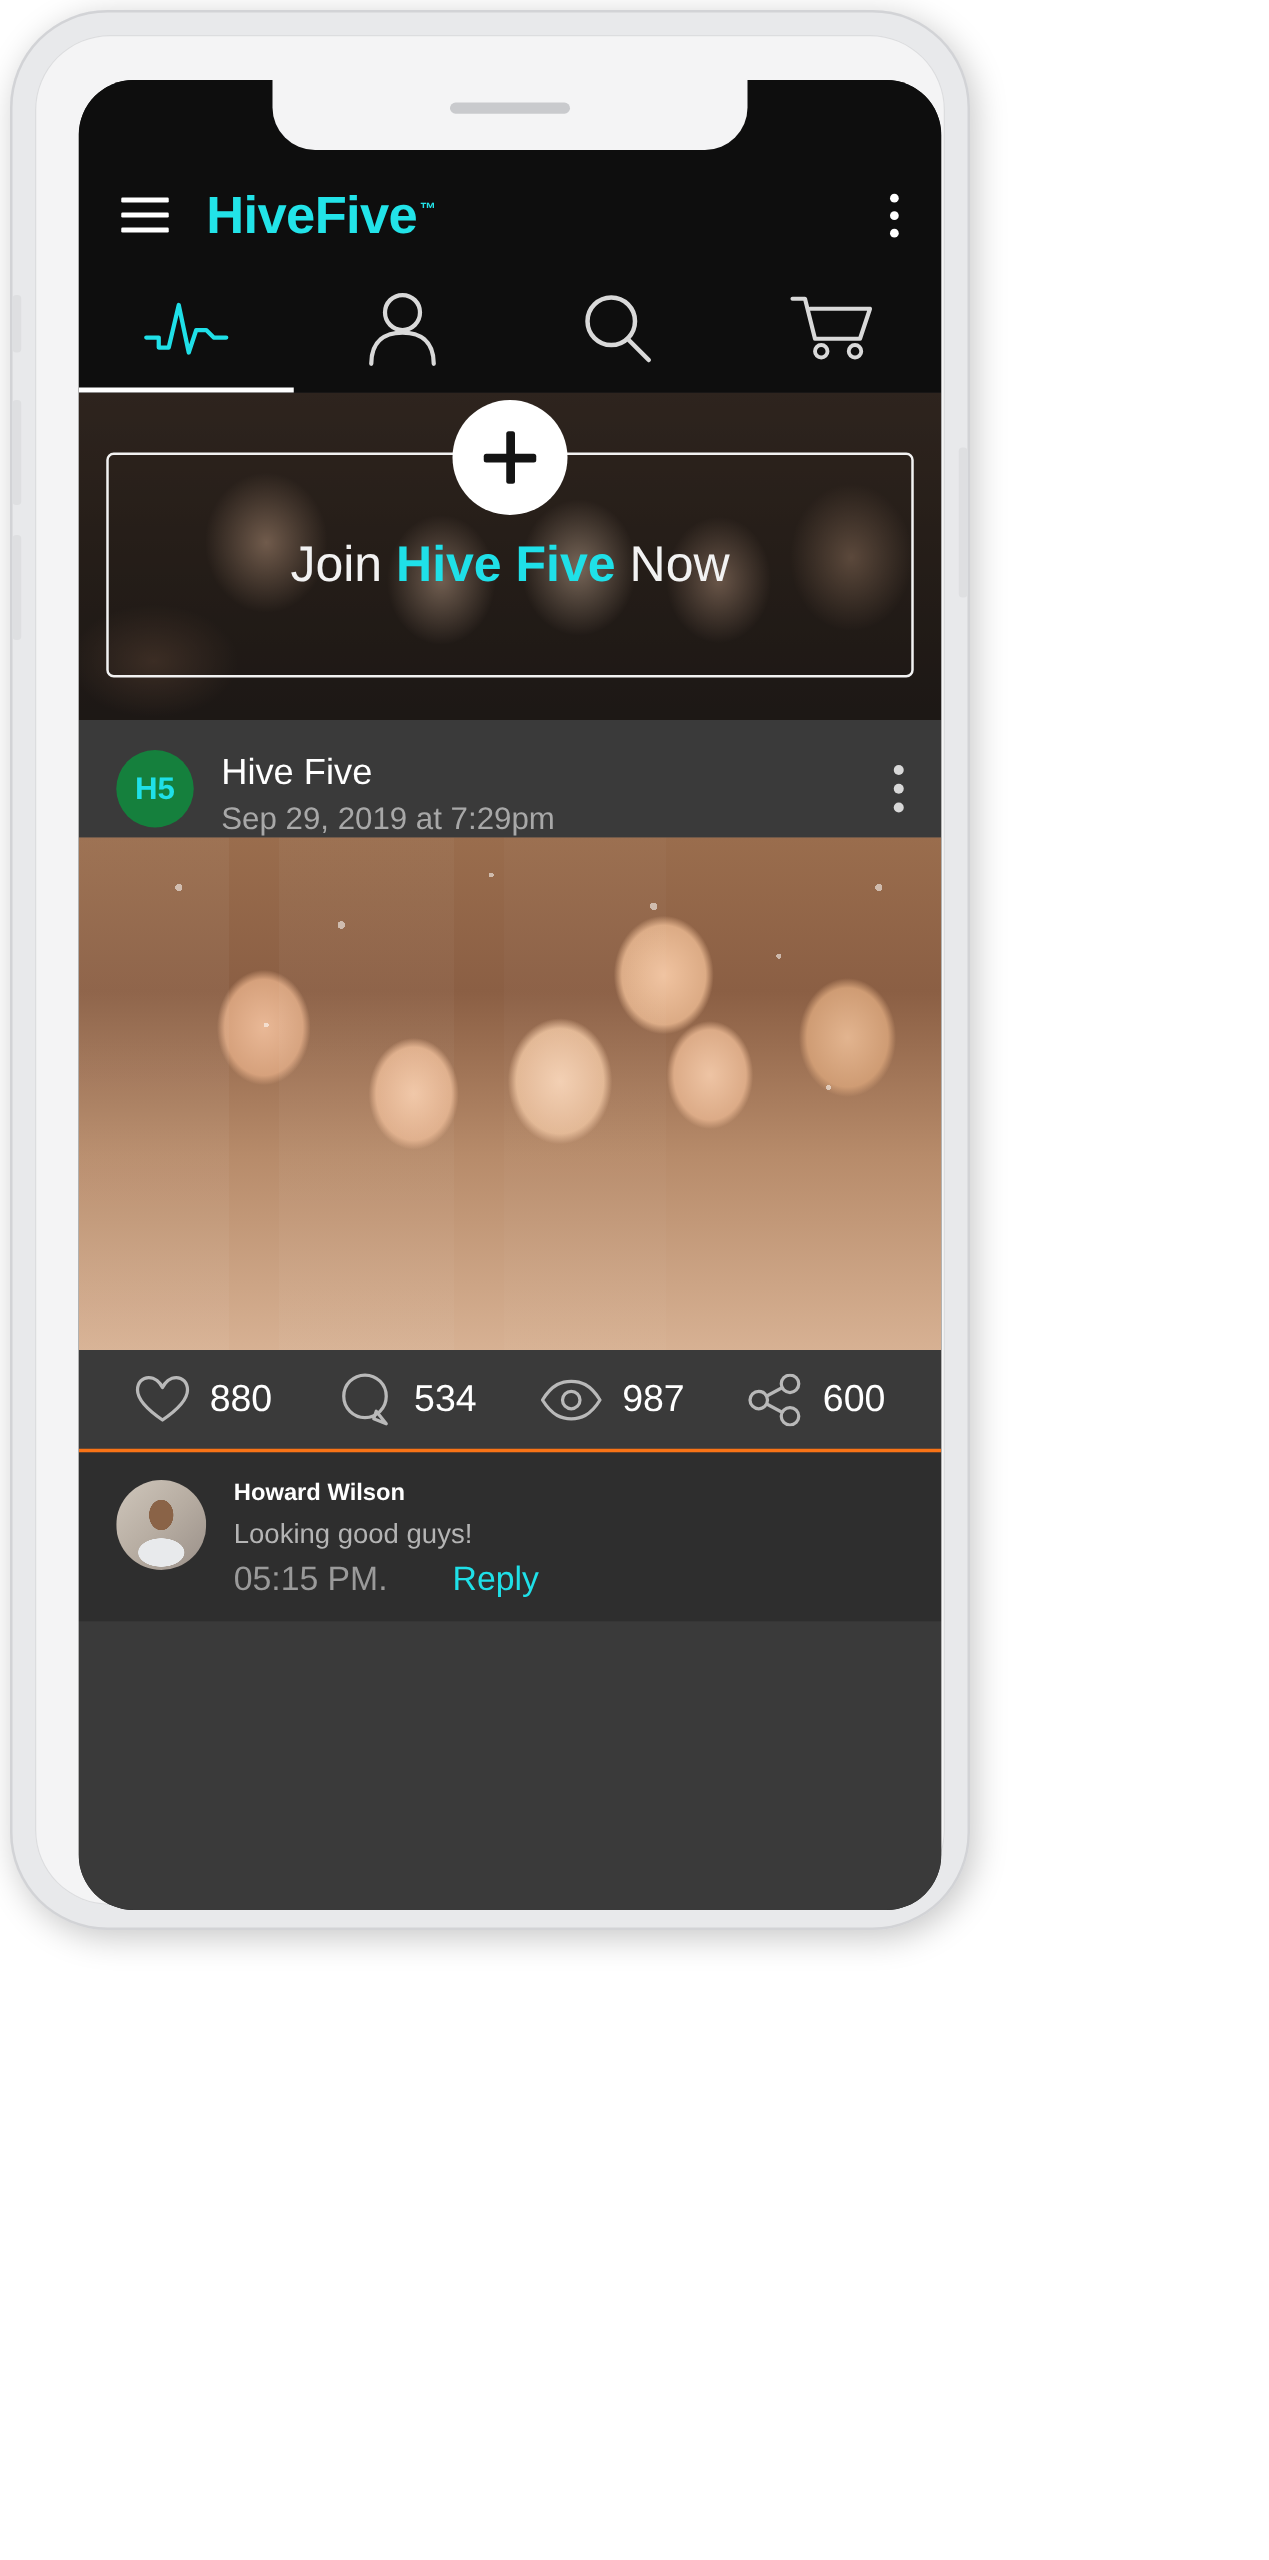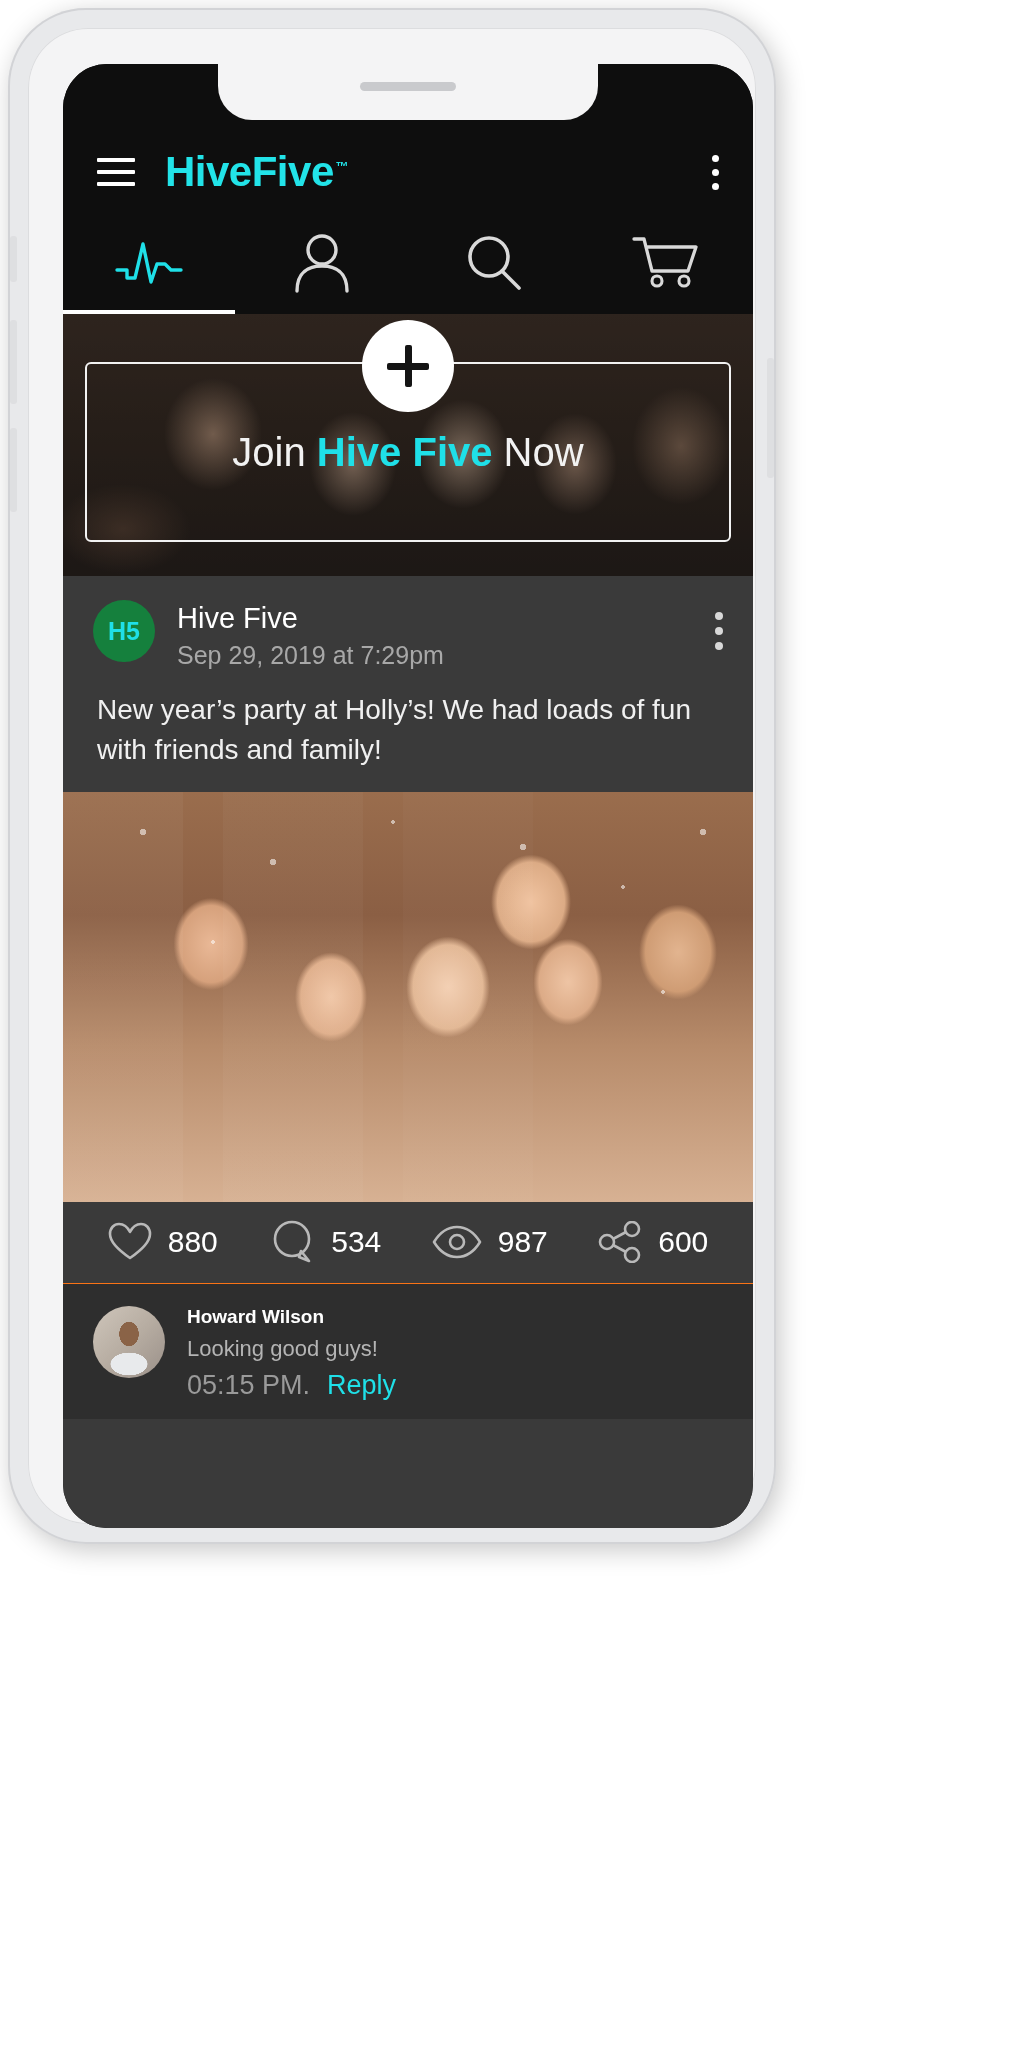--- a/index.html
+++ b/index.html
@@ -294,21 +294,21 @@
       radial-gradient(circle 2px at 600px 200px, #fff 99%, transparent);
     opacity: 0.55;
   }
 
   
   #stats-row {
     display: flex;
     height: 82px;
     background: #3a3a3a;
     padding: 0 18px;
-    border-bottom: 1px solid #f97316;
+    border-bottom: 3px solid #f97316;
   }
   .stat { flex: 1 1 0; display: flex; align-items: center; justify-content: center; gap: 16px; cursor: pointer; }
   .stat .num { font-size: 30px; color: #ffffff; }
   .stat svg { display: block; }
 
   
   #comments { background: #2e2e2e; }
   .comment {
     display: flex;
     padding: 22px 30px 18px 30px;
@@ -329,21 +329,21 @@
   }
   .c-avatar.betty {
     background:
       radial-gradient(ellipse 16px 12px at 34px 22px, #2a2018 0 70%, rgba(0,0,0,0) 74%),
       radial-gradient(ellipse 20px 24px at 40px 50px, #d9a472 0 60%, rgba(0,0,0,0) 66%),
       linear-gradient(135deg, #e39a3f 0%, #d4873a 45%, #a86a2e 100%);
   }
   .c-body { margin-left: 22px; flex: 1 1 auto; }
   .c-name { font-size: 19px; font-weight: 700; color: #ffffff; }
   .c-text { font-size: 22px; color: #b4b4b4; margin-top: 8px; }
-  .c-foot { margin-top: 8px; display: flex; align-items: baseline; gap: 17px; }
+  .c-foot { margin-top: 8px; display: flex; align-items: baseline; gap: 52px; }
   .c-time { font-size: 27px; color: #9a9a9a; }
   .c-reply { font-size: 27px; color: #1fe0e8; cursor: pointer; }
 </style>
 </head>
 <body>
 
 <div id="phone-frame">
   <div class="side-btn" id="btn-silent"></div>
   <div class="side-btn" id="btn-volup"></div>
   <div class="side-btn" id="btn-voldn"></div>
@@ -426,21 +426,20 @@
             <div id="post-author">Hive Five</div>
             <div id="post-date">Sep 29, 2019 at 7:29pm</div>
           </div>
           <div id="post-kebab">
             <i></i>
               <i></i>
               <i></i>
           </div>
         </div>
 
-        <div id="post-body">New year’s party at Holly’s! We had loads of fun with friends and family!</div>
 
         <div id="post-photo">
           <div class="ph"></div>
           <div class="brick"></div>
           <div class="confetti"></div>
         </div>
 
         <div id="stats-row">
           <div class="stat">
             <span>

